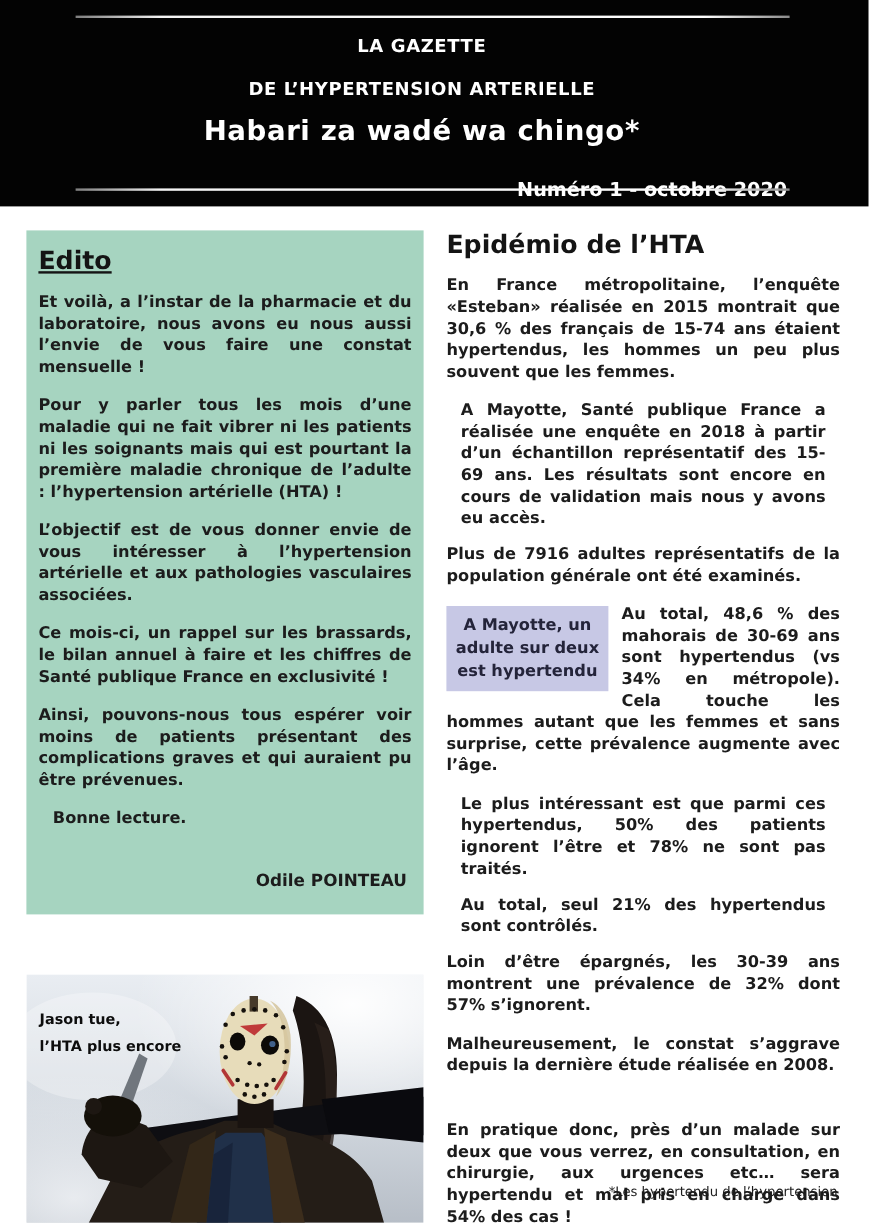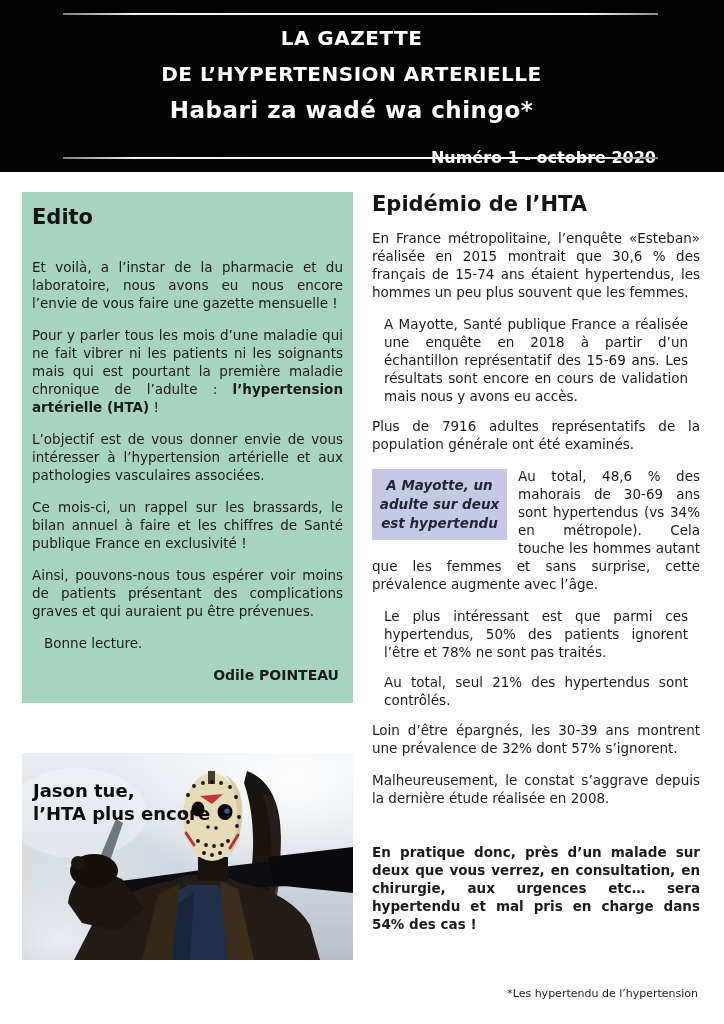--- a/index.html
+++ b/index.html
@@ -10,54 +10,54 @@
   }
 
   
   .masthead { position:relative; width:724px; height:172px; background:#030303; color:#ffffff; }
   .masthead .rule { position:absolute; left:63px; width:595px; height:2px;
     background:linear-gradient(to right,#7e7e7e,#f4f4f4 12%,#ffffff 88%,#8a8a8a); }
   .rule-top { top:13px; }
   .rule-bottom { top:157px; }
   .masthead-titles { position:absolute; top:20px; left:45px; width:613px;
     text-align:center; font-weight:bold; letter-spacing:0.5px; }
-  .title-l1, .title-l2 { font-size:20px; line-height:36px; }
+  .title-l1, .title-l2 { font-size:15px; line-height:36px; }
   .title-l3 { font-size:23px; line-height:36px; }
   .issue { position:absolute; top:148px; left:45px; width:611px; text-align:right;
     font-size:16px; font-weight:bold; }
 
   
   .columns { display:flex; gap:19px; padding:20px 24px 0 22px; align-items:flex-start; }
   .col-left  { width:331px; flex:none; }
   .col-right { width:328px; flex:none; font-size:13.5px; line-height:18px; text-align:justify; }
 
   h2 { font-size:21px; line-height:24px; margin:0 0 13px 0; font-weight:bold; color:#141414; }
-  p  { margin:0 0 14px 0; }
+  p  { margin:0 0 14px 0;font-weight:bold; }
   p.tight { margin:12px; }
   .gap-big { margin-top:36px; }
 
   
   .edito-box { background:#a6d4c0; padding:13px 10px 18px 10px;
     font-size:13.5px; line-height:18px; text-align:justify; }
-  .edito-box h2 { margin-bottom:29px; }
-  .signatures { margin-top:14px; padding-right:4px; text-align:right;
+  .edito-box h2 { margin-bottom:14px;text-decoration:underline; }
+  .signatures { margin-top:34px; padding-right:4px; text-align:right;
     font-weight:bold; font-size:14px; line-height:19px; }
 
   
   .callout { float:left; width:131px; margin:2px 11px 4px 0; padding:7px 2px;
-    background:#c7c8e5; color:#24243a; font-weight:bold; font-style:italic;
+    background:#c7c8e5; color:#24243a; font-weight:bold; 
     text-align:center; font-size:13.5px; line-height:19px; }
 
   .bold-para { font-weight:bold; }
 
   
   .photo { position:relative; width:331px; height:207px; margin:50px 0 0 0; }
   .photo svg { display:block; width:331px; height:207px; }
   .photo-caption { position:absolute; top:26px; left:11px; font-weight:bold;
-    font-size:18px; line-height:23px; color:#0d0d0d; }
+    font-size:12px; line-height:23px; color:#0d0d0d; }
 
   
   .footnote { position:absolute; right:26px; bottom:24px; font-size:11px; color:#1c1c1c; }
 </style>
 </head>
 <body>
 
 <div class="page">
 
   <header class="masthead">
@@ -69,21 +69,21 @@
     </div>
     <div class="issue">Numéro 1 - octobre 2020</div>
     <div class="rule rule-bottom"></div>
   </header>
 
   <main class="columns">
 
     <section class="col-left">
       <div class="edito-box">
         <h2>Edito</h2>
-        <p>Et voilà, a l’instar de la pharmacie et du laboratoire, nous avons eu nous encore l’envie de vous faire une gazette mensuelle !</p>
+        <p>Et voilà, a l’instar de la pharmacie et du laboratoire, nous avons eu nous aussi l’envie de vous faire une constat mensuelle !</p>
         <p><span>Pour y parler tous les mois d’une maladie qui ne fait vibrer ni les patients ni les soignants mais qui est pourtant la première maladie chronique de l’adulte : </span><strong>l’hypertension artérielle (HTA)</strong><span> !</span></p>
         <p>L’objectif est de vous donner envie de vous intéresser à l’hypertension artérielle et aux pathologies vasculaires associées.</p>
         <p>Ce mois-ci, un rappel sur les brassards, le bilan annuel à faire et les chiffres de Santé publique France en exclusivité !</p>
         <p>Ainsi, pouvons-nous tous espérer voir moins de patients présentant des complications graves et qui auraient pu être prévenues.</p>
         <p class="tight">Bonne lecture.</p>
         <div class="signatures">
           <div>Odile POINTEAU</div>
         </div>
       </div>
 

